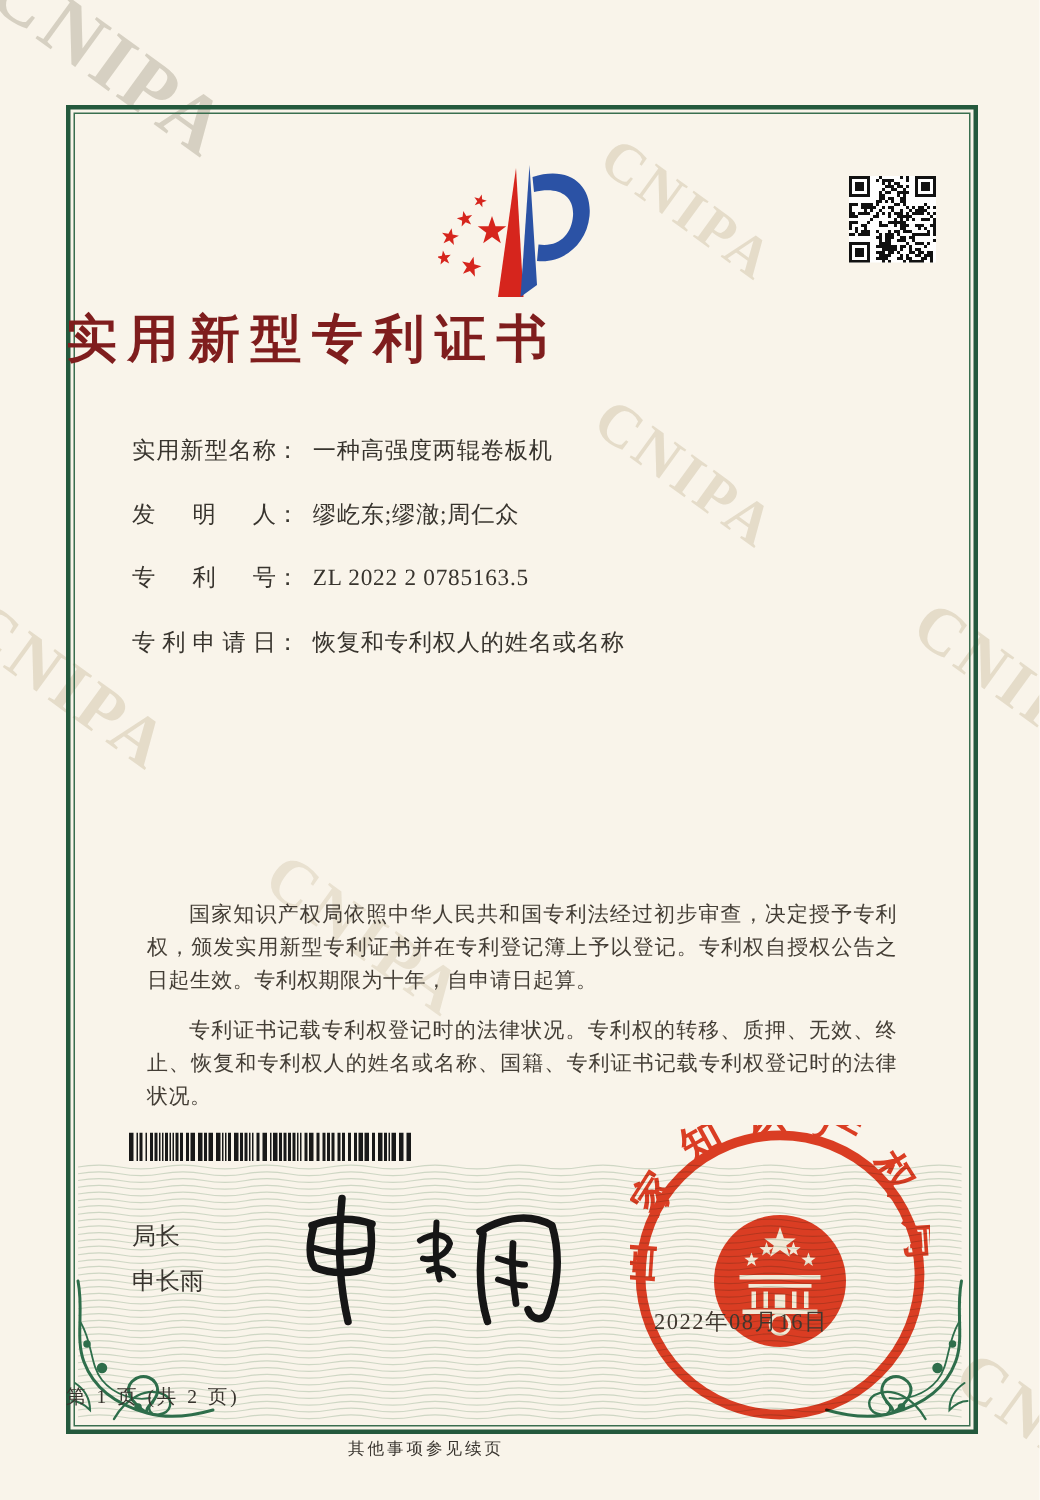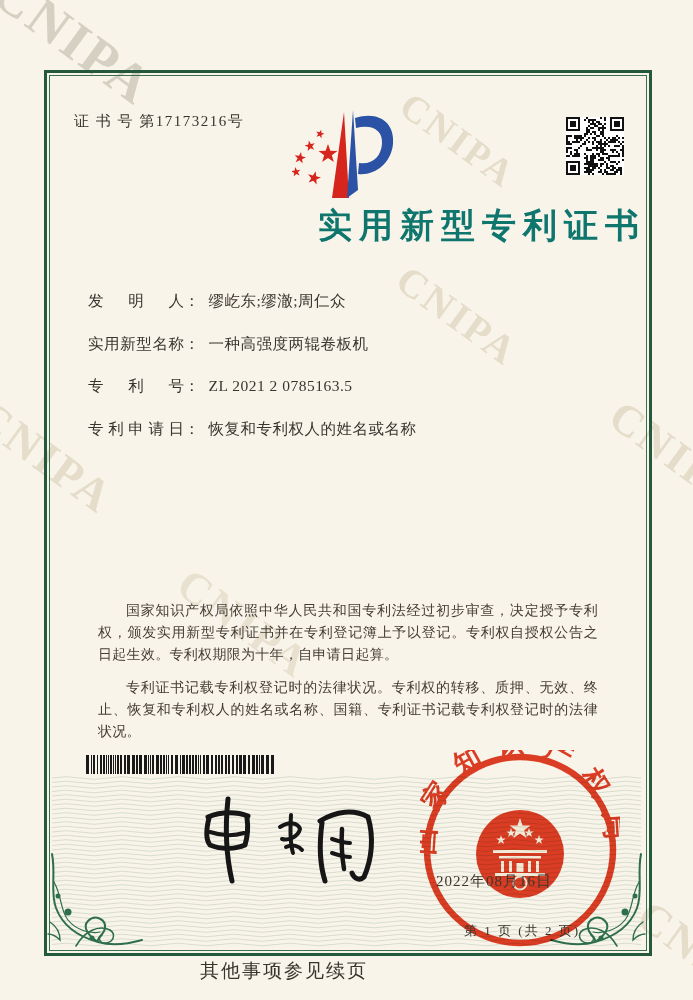--- a/index.html
+++ b/index.html
@@ -10,43 +10,43 @@
       transform:rotate(36deg);white-space:nowrap;pointer-events:none;}
   
   .frame-outer{position:absolute;left:44px;top:70px;width:602px;height:880px;
                border:3px solid #24593d;}
   .frame-inner{position:absolute;inset:2px;border:1px solid #3a6f50;}
   
   .waves{position:absolute;left:52px;top:775px;width:589px;height:172px;}
   .cert-no{position:absolute;left:74px;top:112px;font-size:15px;letter-spacing:1.5px;}
   .qr{position:absolute;left:566px;top:117px;width:58px;height:58px;}
   .logo{position:absolute;left:292px;top:106px;width:110px;height:94px;}
-  .title{position:absolute;left:44px;top:203px;width:602px;text-align:right;
-         font-size:34px;font-weight:700;letter-spacing:7px;color:#0f766e;}
+  .title{position:absolute;left:44px;top:203px;width:602px;text-align:left;
+         font-size:34px;font-weight:700;letter-spacing:7px;color:#7f1d1d;}
   .fields{position:absolute;left:88px;top:280px;width:532px;font-size:15.5px;}
   .frow{line-height:42.6px;white-space:nowrap;}
   .flabel{display:inline-block;width:96px;text-align:justify;text-align-last:justify;}
   .fval{margin-left:9px;letter-spacing:.5px;}
   .grant2{margin-left:16px;}
   .paras{position:absolute;left:86px;top:588px;width:524px;font-size:14px;
          line-height:21.8px;text-align:justify;letter-spacing:.3px;color:#433d35;}
   .paras p{margin:12px;text-indent:2em;}
   .barcode{position:absolute;left:86px;top:755px;width:188px;height:19px;
            display:flex;align-items:stretch;overflow:hidden;}
   .barcode span{flex:none;background:#191919;height:100%;}
   .director{position:absolute;left:88px;top:810px;font-size:16px;line-height:29.5px;}
   .sig{position:absolute;left:196px;top:793px;}
   .seal{position:absolute;left:420px;top:750px;width:200px;height:200px;
         mix-blend-mode:multiply;opacity:.96;}
   .seal-date{position:absolute;left:436px;top:872px;width:178px;font-size:15px;
              color:#3f372e;letter-spacing:1px;z-index:5;white-space:nowrap;}
-  .pagenum{position:absolute;left:44px;top:922px;width:536px;text-align:right;
+  .pagenum{position:absolute;left:44px;top:922px;width:536px;text-align:left;
            font-size:13px;letter-spacing:2px;}
   .contnote{position:absolute;left:0;top:958px;width:568px;text-align:center;
-            font-size:19px;letter-spacing:2px;}
+            font-size:11px;letter-spacing:2px;}
   .flourish{position:absolute;width:100px;height:100px;}
   .fl-left{left:46px;top:852px;}
   .fl-right{left:547px;top:852px;transform:scaleX(-1);}
 </style>
 </head>
 <body>
 
 <div class="page">
 
   <div class="wm" style="left:-18px;top:8px;font-size:54px;color:rgba(186,179,161,.55);">CNIPA</div>
@@ -121,21 +121,20 @@
       <path stroke-width="2" d="M6,2 C10,22 4,40 10,56 C16,72 30,84 52,90 C40,82 37,74 42,69 C49,62 60,67 59,76 C58,83 50,86 52,90 C66,94 82,92 96,88"></path>
       <path stroke-width="1.2" d="M8,30 C16,44 14,58 22,68 C30,78 44,82 54,80"></path>
       <path stroke-width="1.6" d="M30,94 C38,80 52,72 64,78 C70,82 68,90 60,91 C54,92 51,86 56,83"></path>
       <path stroke-width="1.4" d="M4,70 C10,74 14,80 14,88 C10,84 6,82 2,82"></path>
     </g>
     <circle cx="22" cy="60" r="3.5" fill="#2e6e4b"></circle>
     <circle cx="46" cy="86" r="2.5" fill="#2e6e4b"></circle>
     <circle cx="12" cy="44" r="2.5" fill="#2e6e4b"></circle>
   </svg>
 
-  <div class="cert-no">证 书 号 第17173216号</div>
 
   <svg class="qr" viewBox="0 0 29 29" shape-rendering="crispEdges">
     <rect x="0" y="0" width="29" height="29" fill="#ffffff"></rect>
     <g fill="#111">
       <path d="M0,0h7v7h-7z M22,0h7v7h-7z M0,22h7v7h-7z"></path>
     </g>
     <g fill="#fff">
       <rect x="1" y="1" width="5" height="5"></rect>
         <rect x="23" y="1" width="5" height="5"></rect>
         <rect x="1" y="23" width="5" height="5"></rect>
@@ -162,27 +161,27 @@
       <use href="#lstar" transform="translate(8,52) scale(.6) rotate(10)"></use>
       <use href="#lstar" transform="translate(4,66) scale(.5) rotate(-8)"></use>
       <use href="#lstar" transform="translate(22,72) scale(.7) rotate(14)"></use>
     </g>
   </svg>
 
   <div class="title">实用新型专利证书</div>
 
   <div class="fields">
     <div class="frow">
+      <span class="flabel">实用新型名称</span><span>：</span><span class="fval">一种高强度两辊卷板机</span>
+    </div>
+    <div class="frow">
       <span class="flabel">发明人</span><span>：</span><span class="fval">缪屹东;缪澈;周仁众</span>
     </div>
     <div class="frow">
-      <span class="flabel">实用新型名称</span><span>：</span><span class="fval">一种高强度两辊卷板机</span>
-    </div>
-    <div class="frow">
-      <span class="flabel">专利号</span><span>：</span><span class="fval">ZL 2021 2 0785163.5</span>
+      <span class="flabel">专利号</span><span>：</span><span class="fval">ZL 2022 2 0785163.5</span>
     </div>
     <div class="frow">
       <span class="flabel">专利申请日</span><span>：</span><span class="fval">恢复和专利权人的姓名或名称</span>
     </div>
   </div>
 
   <div class="paras">
     <p>国家知识产权局依照中华人民共和国专利法经过初步审查，决定授予专利权，颁发实用新型专利证书并在专利登记簿上予以登记。专利权自授权公告之日起生效。专利权期限为十年，自申请日起算。</p>
     <p>专利证书记载专利权登记时的法律状况。专利权的转移、质押、无效、终止、恢复和专利权人的姓名或名称、国籍、专利证书记载专利权登记时的法律状况。</p>
   </div>
@@ -239,20 +238,24 @@
       <span style="width: 3px; margin-right: 2px;"></span>
       <span style="width: 2px; margin-right: 2px;"></span>
       <span style="width: 3px; margin-right: 1px;"></span>
       <span style="width: 2px; margin-right: 1px;"></span>
       <span style="width: 1px; margin-right: 1px;"></span>
       <span style="width: 3px; margin-right: 2px;"></span>
       <span style="width: 3px; margin-right: 2px;"></span>
       <span style="width: 3px; margin-right: 2px;"></span>
     </div>
 
+  <div class="director">
+    <div>局长</div>
+    <div>申长雨</div>
+  </div>
 
   <svg class="sig" width="200" height="92" viewBox="0 0 200 92">
     <g stroke="#161616" stroke-width="5" fill="none" stroke-linecap="round" stroke-linejoin="round">
       <path d="M32,6 C29,34 30,62 36,88"></path>
       <path d="M12,24 C26,18 42,19 52,23"></path>
       <path d="M13,25 C10,37 10,47 14,52 C26,57 40,56 49,52 C52,42 52,32 51,25"></path>
       <path d="M14,39 C26,43 38,43 48,40" stroke-width="4"></path>
       <path d="M84,34 C94,28 102,30 104,36 C102,44 92,48 86,46" stroke-width="4"></path>
       <path d="M90,54 C97,51 103,53 106,57" stroke-width="4"></path>
       <path d="M95,22 C94,38 94,50 97,60" stroke-width="4"></path>

